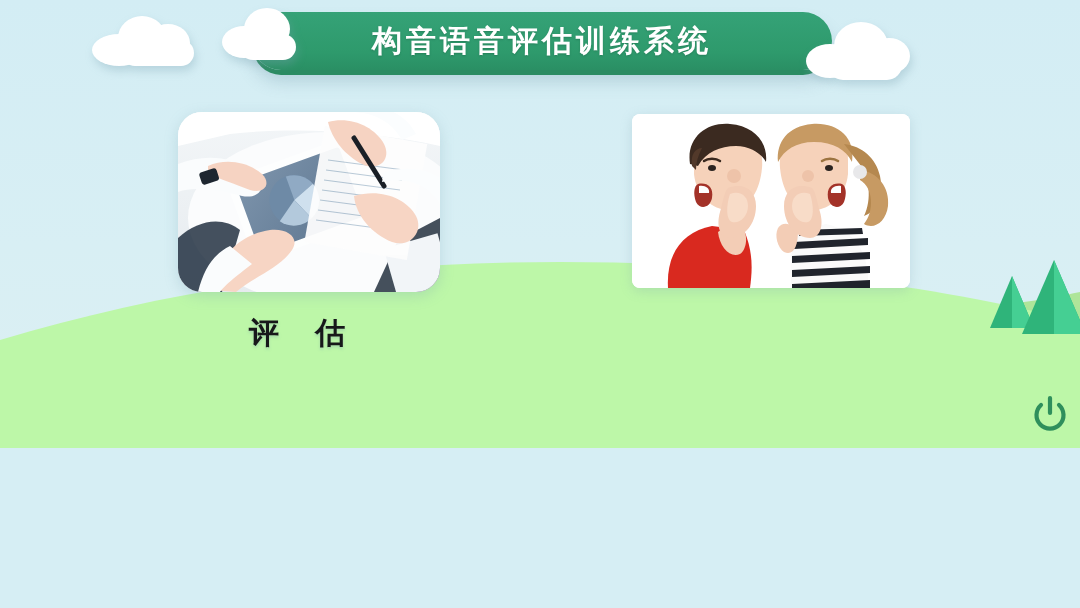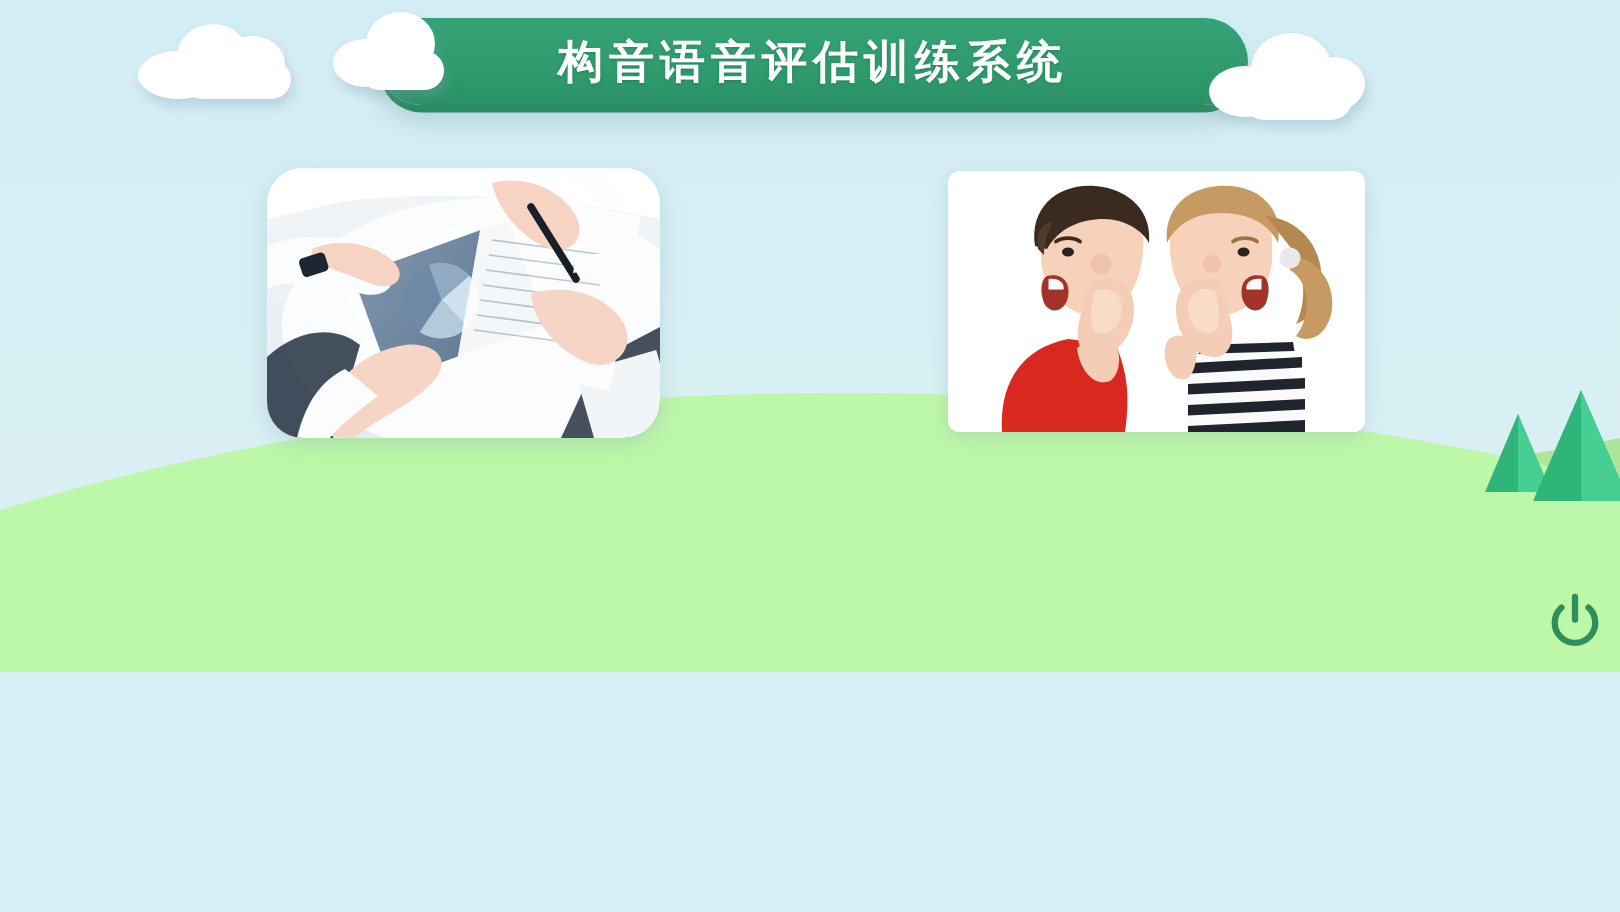--- a/index.html
+++ b/index.html
@@ -254,20 +254,21 @@
 
         <path d="M210,70 C202,68 194,72 196,84 C198,94 208,96 212,88 C215,80 214,72 210,70 Z" fill="#a33228"></path>
         <path d="M209,72 C203,71 198,74 199,79 L209,79 Z" fill="#fdfdfd"></path>
 
         <path d="M180,74 C164,68 152,76 152,92 C152,110 164,124 178,124 C188,124 192,112 188,98 C185,88 184,78 180,74 Z" fill="#f3cdb6"></path>
         <path d="M178,80 C168,76 160,82 160,92 C160,102 168,110 176,108 C182,106 182,92 178,80 Z" fill="#f8dcc8"></path>
       </g>
     </svg>
   </div>
 
+  <div class="section-label label-assess">评 估</div>
 
 
   <div class="power-btn">
     <svg viewBox="0 0 44 44" width="44" height="44">
       <path d="M13,13 A13.5,13.5 0 1,0 31,13" stroke="#2f8f5c" stroke-width="4.2" fill="none" stroke-linecap="round"></path>
       <line x1="22" y1="6" x2="22" y2="21" stroke="#2f8f5c" stroke-width="4.2" stroke-linecap="round"></line>
     </svg>
   </div>
 
 </div>

